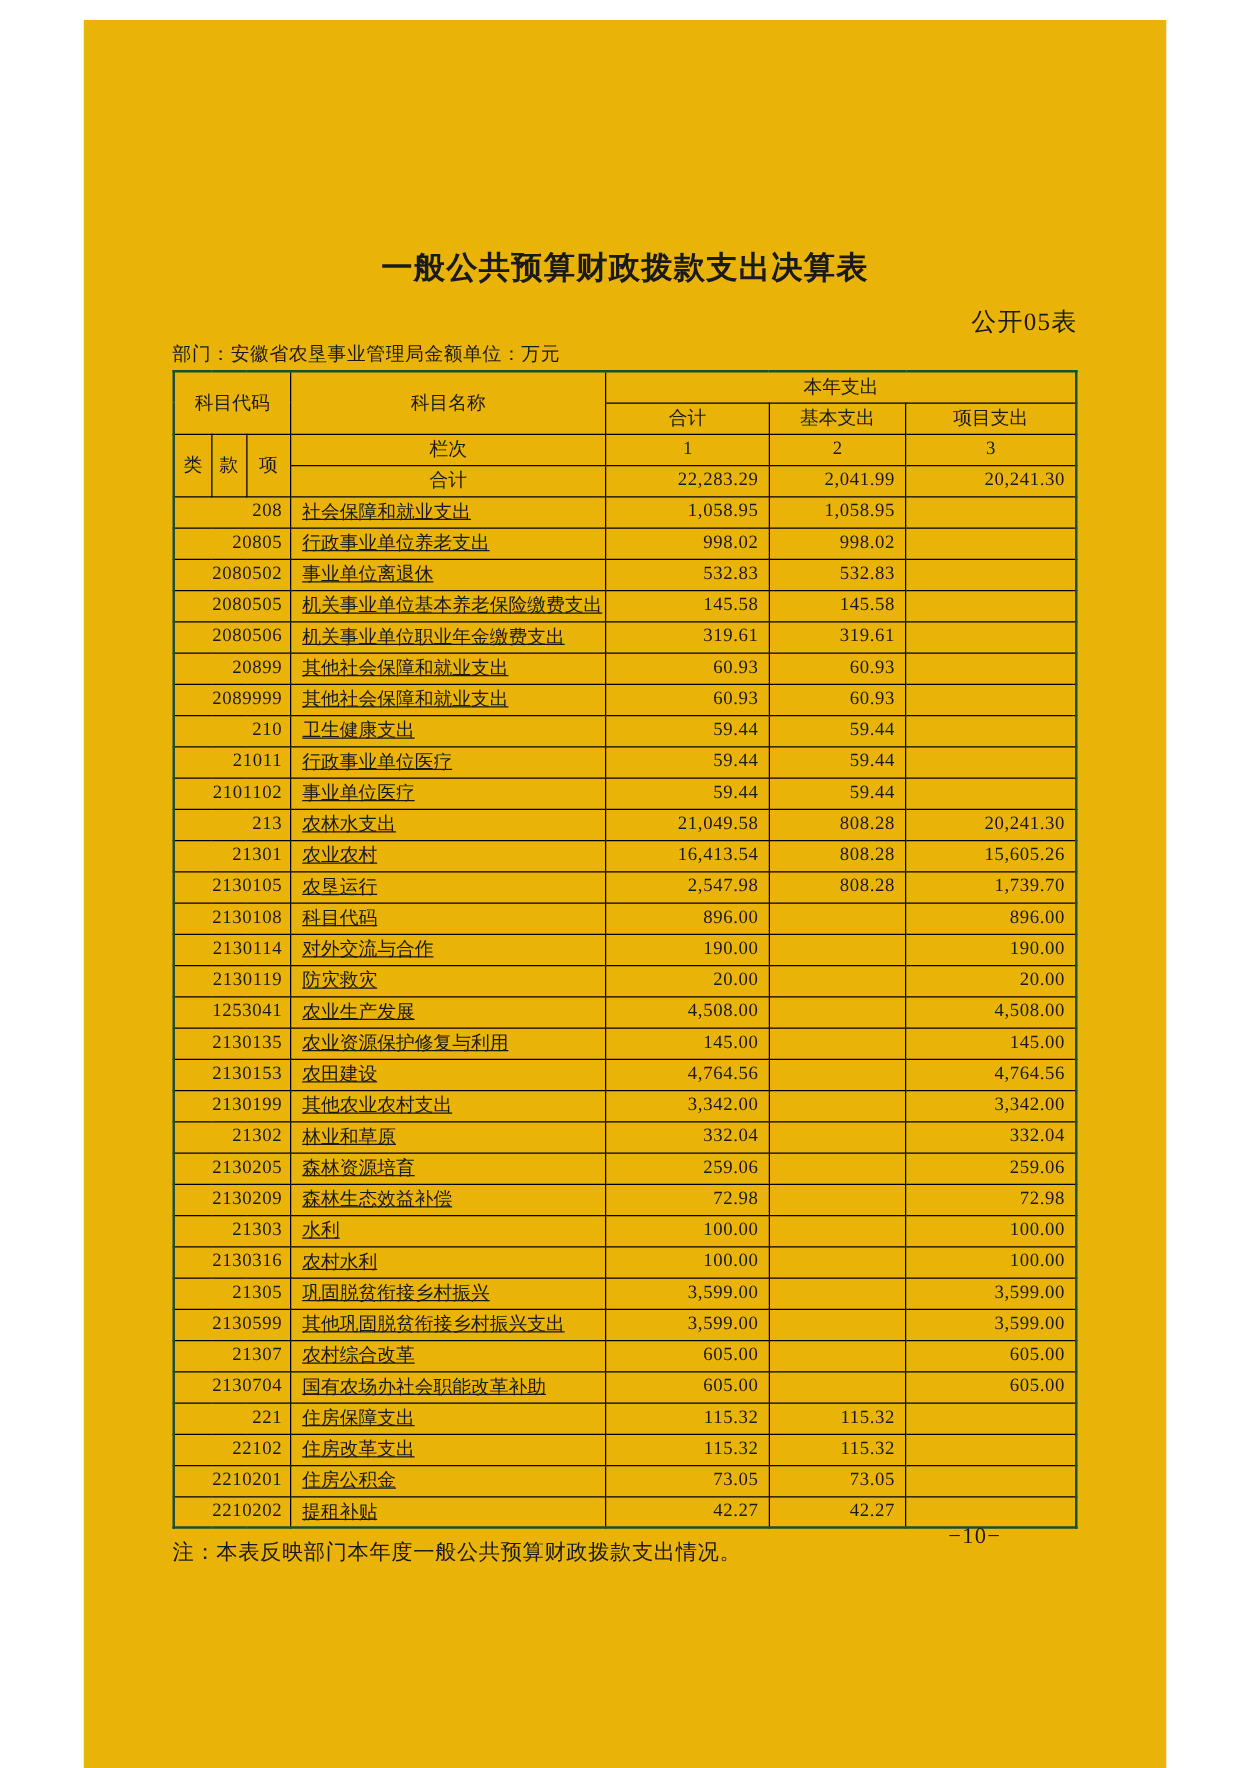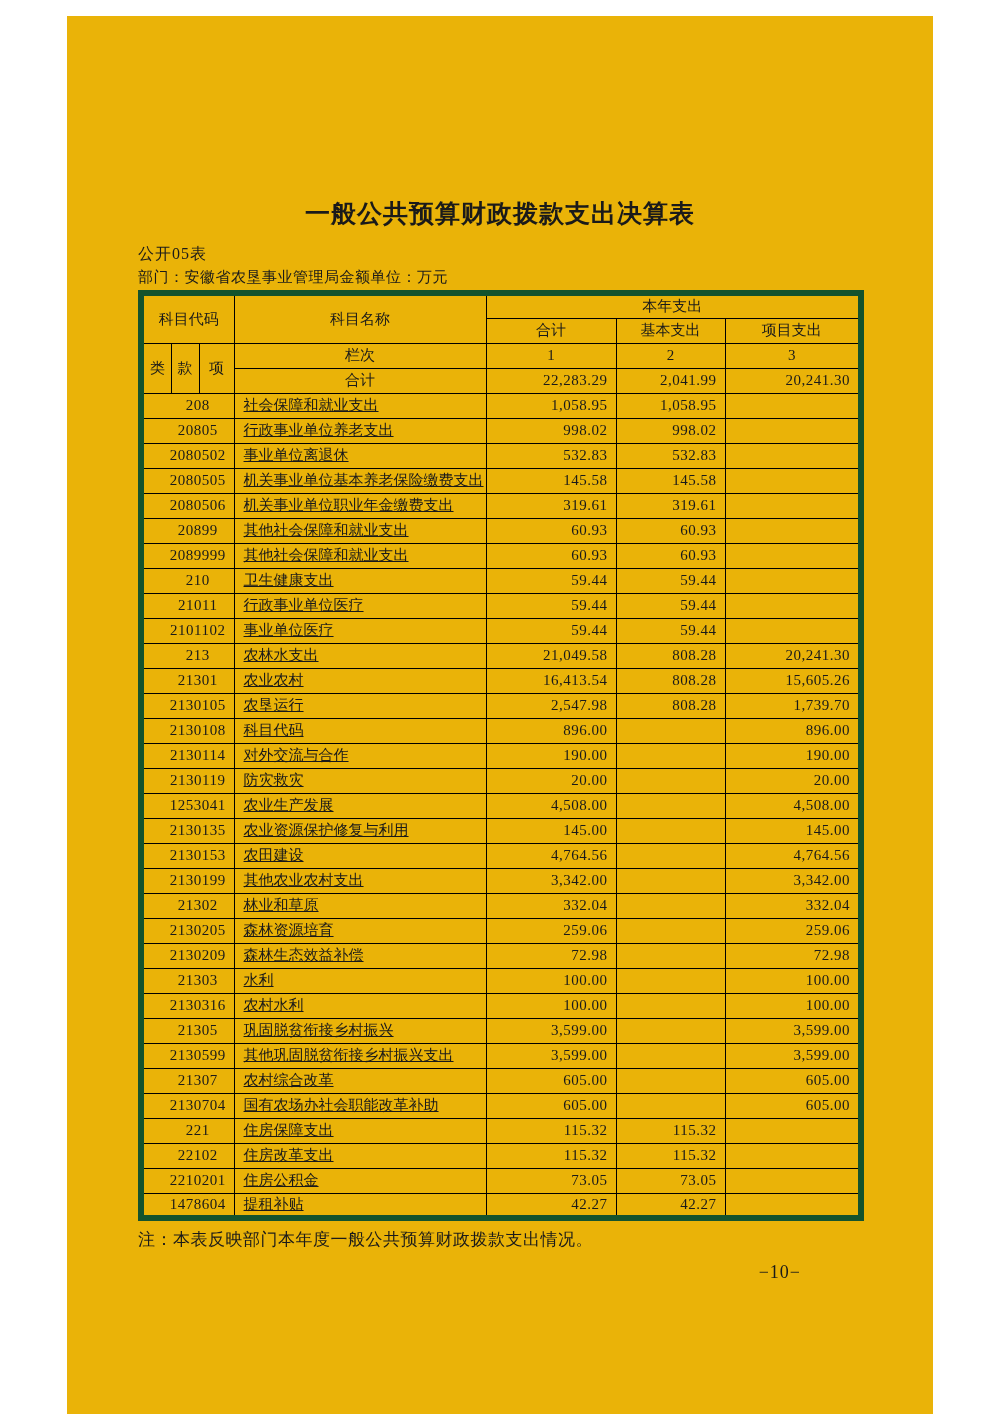--- a/index.html
+++ b/index.html
@@ -20,58 +20,59 @@
   }
   .doc-title {
     text-align: center;
     font-family: "Liberation Sans", "DejaVu Sans", sans-serif;
     font-weight: bold;
     font-size: 25px;
     letter-spacing: 1px;
     margin-bottom: 14px;
   }
   .form-label {
-    font-size: 16px;
+    text-align: right;
+    font-size: 20px;
     margin-bottom: 3px;
     letter-spacing: 1px;
   }
   .meta-row {
     display: flex;
     justify-content: flex-start;
     font-size: 15px;
     margin-bottom: 3px;
     letter-spacing: 0.5px;
   }
   table.fin-table {
     width: 100%;
     border-collapse: collapse;
     table-layout: fixed;
-    border: 6px solid #14532d;
+    border: 2px solid #14532d;
   }
   .fin-table td, .fin-table th {
     border: 1px solid #000;
     font-size: 15px;
     font-weight: normal;
     height: 25px;
     padding: 1px 6px;
     overflow: hidden;
     white-space: nowrap;
   }
   .fin-table .hdr { text-align: center; }
-  .fin-table .code-cell { text-align: center; padding-left: 24px; letter-spacing: 0.5px; }
+  .fin-table .code-cell { text-align: right; padding-left: 24px; letter-spacing: 0.5px; }
   .fin-table .name-cell { text-align: left; padding-left: 9px; text-decoration: underline; }
   .fin-table .num-cell { text-align: right; padding-right: 8px; letter-spacing: 0.5px; }
   .note-line {
     font-size: 17px;
     margin-top: 7px;
     letter-spacing: 0.5px;
   }
   .page-number {
     position: absolute;
-    top: 1246px;
+    top: 1202px;
     right: 132px;
     font-size: 18px;
     letter-spacing: 1px;
   }
 </style>
 </head>
 <body>
 
 <div class="page">
   <div class="content">
@@ -341,21 +342,21 @@
             <td class="num-cell"></td>
           </tr>
           <tr>
             <td class="code-cell" colspan="3">2210201</td>
             <td class="name-cell">住房公积金</td>
             <td class="num-cell">73.05</td>
             <td class="num-cell">73.05</td>
             <td class="num-cell"></td>
           </tr>
           <tr>
-            <td class="code-cell" colspan="3">1478604</td>
+            <td class="code-cell" colspan="3">2210202</td>
             <td class="name-cell">提租补贴</td>
             <td class="num-cell">42.27</td>
             <td class="num-cell">42.27</td>
             <td class="num-cell"></td>
           </tr>
         </tbody>
     </table>
 
     <div class="note-line">注：本表反映部门本年度一般公共预算财政拨款支出情况。</div>
   </div>

